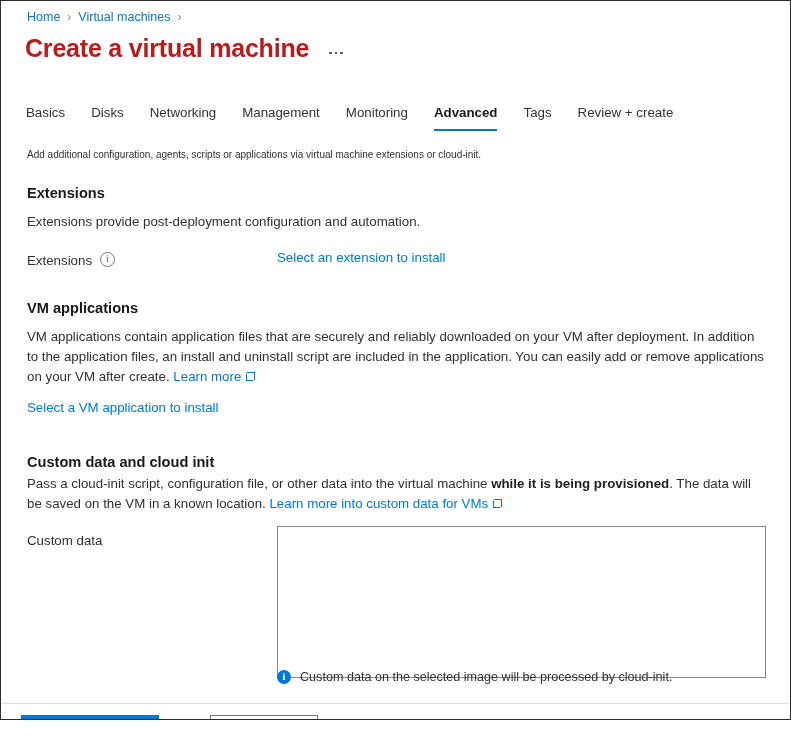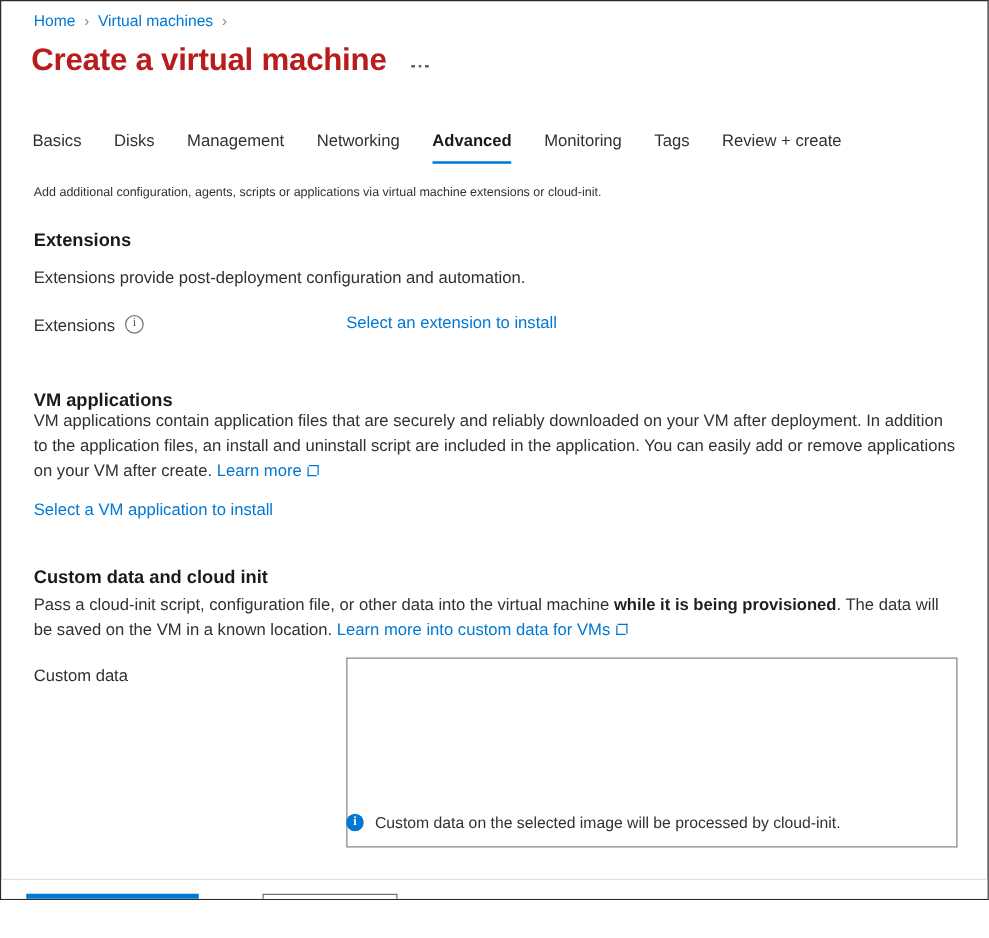--- a/index.html
+++ b/index.html
@@ -123,21 +123,21 @@
 
   .sec-head {
     position: absolute;
     left: 26px;
     font-size: 14.6px;
     font-weight: bold;
     color: #1b1a19;
     line-height: 20px;
   }
   .sec-head.extensions { top: 182px; }
-  .sec-head.vmapps { top: 310px; }
+  .sec-head.vmapps { top: 297px; }
   .sec-head.customdata { top: 451px; }
 
   .sec-sub {
     position: absolute;
     left: 26px;
     font-size: 13.3px;
     line-height: 19px;
     color: #323130;
   }
   .sec-sub.extensions { top: 211px; }
@@ -247,21 +247,21 @@
     font-size: 13.3px;
     color: #323130;
     padding: 6px 8px;
     resize: none;
     outline: none;
   }
 
   .note-row {
     position: absolute;
     left: 276px;
-    top: 649px;
+    top: 668px;
     display: flex;
     align-items: center;
     font-size: 12.6px;
     color: #323130;
     line-height: 16px;
   }
   .note-icon {
     width: 14px;
     height: 14px;
     border-radius: 50%;
@@ -346,24 +346,24 @@
     <div class="ellipsis-btn">
       <i></i>
       <i></i>
       <i></i>
     </div>
   </div>
 
   <div class="tabs">
     <div class="tab">Basics</div>
     <div class="tab">Disks</div>
+    <div class="tab">Networking</div>
     <div class="tab">Management</div>
-    <div class="tab">Networking</div>
+    <div class="tab">Monitoring</div>
     <div class="tab active">Advanced</div>
-    <div class="tab">Monitoring</div>
     <div class="tab">Tags</div>
     <div class="tab">Review + create</div>
   </div>
 
   <div class="intro">Add additional configuration, agents, scripts or applications via virtual machine extensions or cloud-init.</div>
 
   <div class="sec-head extensions">Extensions</div>
   <div class="sec-sub extensions">Extensions provide post-deployment configuration and automation.</div>
 
   <div class="field-label ext">

